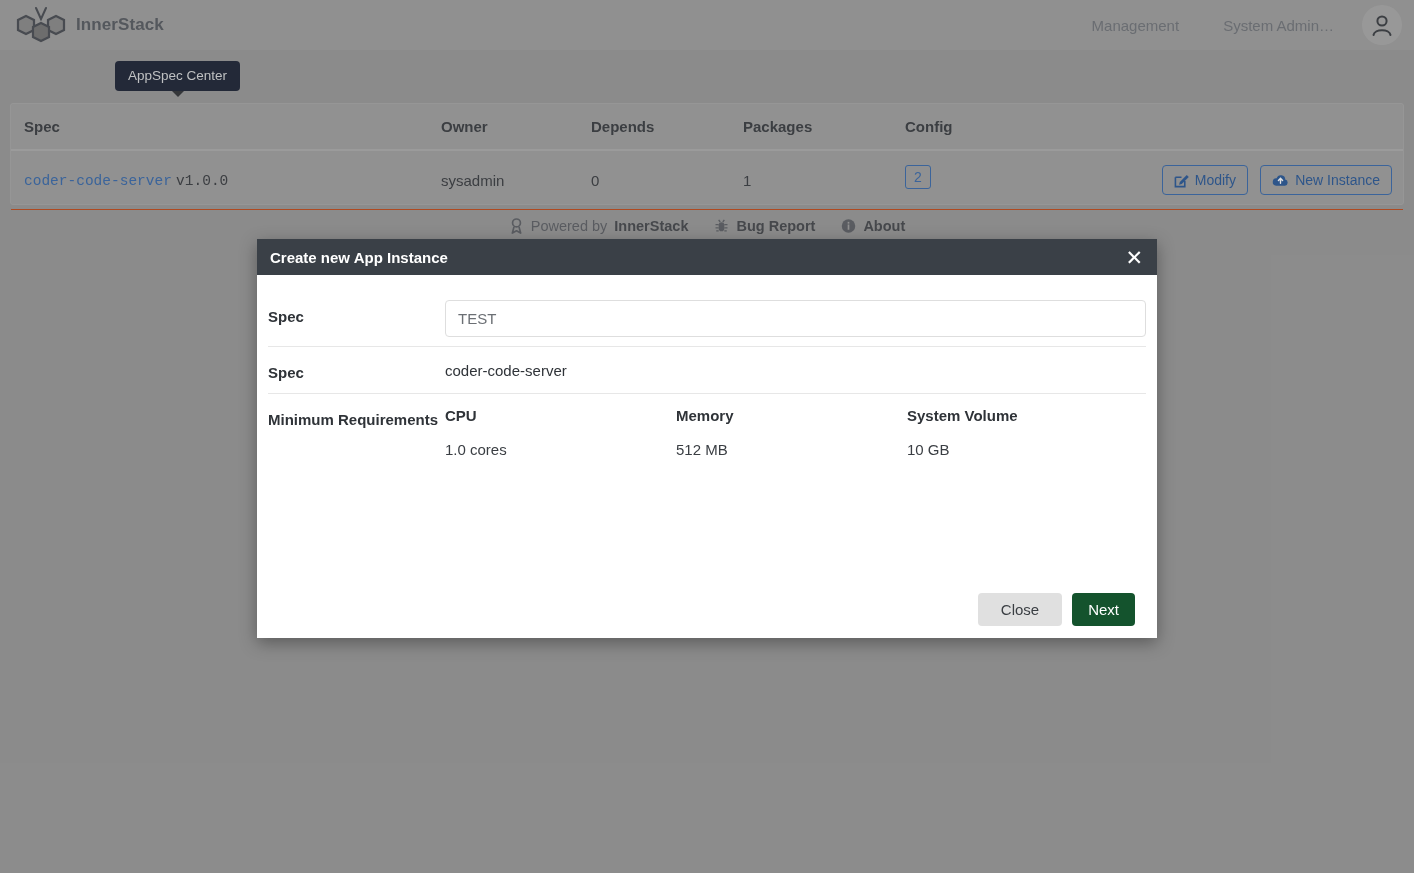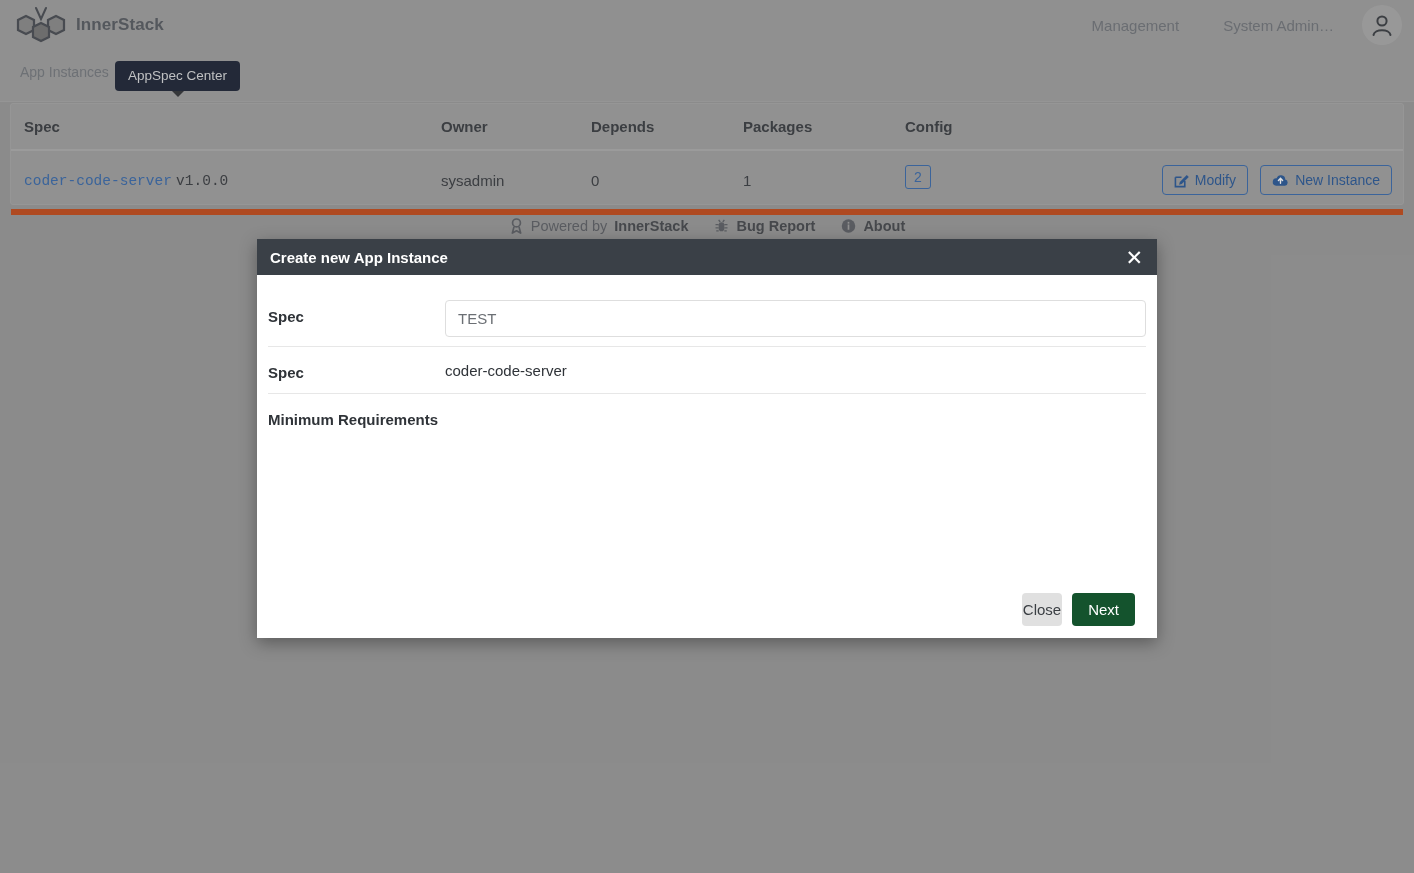--- a/index.html
+++ b/index.html
@@ -106,21 +106,21 @@
   table.spec-table th {
     text-align: left;
     font-size: 15px; font-weight: bold; color: #2e3136;
     padding: 14px 0 14px 0;
     border-bottom: 2px solid #a8a8a8;
   }
   table.spec-table td {
     padding: 14px 0;
     font-size: 15px; color: #2e3136;
     vertical-align: middle;
-    border-bottom: 6px solid #c2410c;
+    border-bottom: 1px solid #c2410c;
   }
   .col-spec { width: 430px; padding-left: 13px !important; }
   .col-owner { width: 150px; }
   .col-depends { width: 152px; }
   .col-packages { width: 162px; }
   .col-config { width: auto; }
   .mono { font-family: "Liberation Mono", monospace; font-size: 14.5px; }
   .spec-link { color: #2d62a8; }
   .badge-count {
     display: inline-block;
@@ -200,21 +200,21 @@
   .req-head { font-size: 15px; font-weight: bold; color: #2f3338; }
   .req-val { font-size: 15px; color: #3a3e43; margin-top: 17px; }
   .modal-footer {
     position: absolute; bottom: 0; left: 0; right: 0;
     height: 58px;
     display: flex; justify-content: flex-end; align-items: center;
     gap: 10px; padding-right: 22px;
   }
   .btn-close {
     background: #e0e0e0; color: #3a3e43; border: none;
-    border-radius: 4px; padding: 8px 1px; font-size: 15px;
+    border-radius: 4px; padding: 8px 23px; font-size: 15px;
     font-family: inherit; cursor: pointer;
   }
   .btn-next {
     background: #14532d; color: #ffffff; border: none;
     border-radius: 4px; padding: 8px 16px; font-size: 15px;
     font-family: inherit; cursor: pointer;
   }
   .dim { position: absolute; inset: 0; background: rgba(110,110,110,.22); pointer-events: none; }
 </style>
 </head>
@@ -239,24 +239,20 @@
       <div class="nav-link">System Admin…</div>
       <div class="avatar">
         <svg width="26" height="26" viewBox="0 0 26 26">
           <circle cx="13" cy="9" r="4.6" fill="none" stroke="#2f3238" stroke-width="2"></circle>
           <path d="M4.5 23 C5.5 16.5 20.5 16.5 21.5 23" fill="none" stroke="#2f3238" stroke-width="2" stroke-linecap="round"></path>
         </svg>
       </div>
     </div>
   </div>
 
-  <div id="tabbar">
-    <div class="tab">App Instances</div>
-    <button class="btn-newappspec">New AppSpec</button>
-  </div>
   <div class="tooltip">AppSpec Center</div>
 
   <div id="panel">
     <table class="spec-table">
       <thead>
         <tr>
           <th class="col-spec">Spec</th>
           <th class="col-owner">Owner</th>
           <th class="col-depends">Depends</th>
           <th class="col-packages">Packages</th>
@@ -342,20 +338,36 @@
 
     <div class="mrow">
       <div class="mlabel">Spec</div>
       <div class="mfield">
         <div class="mvalue">coder-code-server</div>
       </div>
     </div>
 
     <div class="mrow last">
       <div class="mlabel">Minimum Requirements</div>
+      <div class="mfield">
+        <div class="req-grid">
+          <div class="req-col">
+            <div class="req-head">CPU</div>
+            <div class="req-val">1.0 cores</div>
+          </div>
+          <div class="req-col">
+            <div class="req-head">Memory</div>
+            <div class="req-val">512 MB</div>
+          </div>
+          <div class="req-col">
+            <div class="req-head">System Volume</div>
+            <div class="req-val">10 GB</div>
+          </div>
+        </div>
+      </div>
     </div>
   </div>
 
   <div class="modal-footer">
     <button class="btn-close">Close</button>
     <button class="btn-next">Next</button>
   </div>
 </div>
 
 </body></html>

